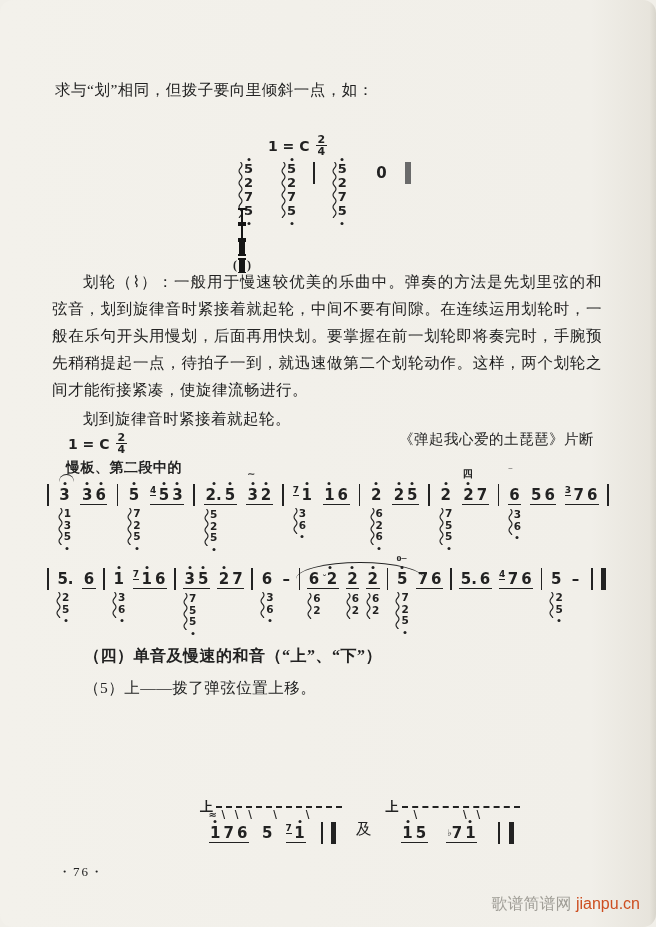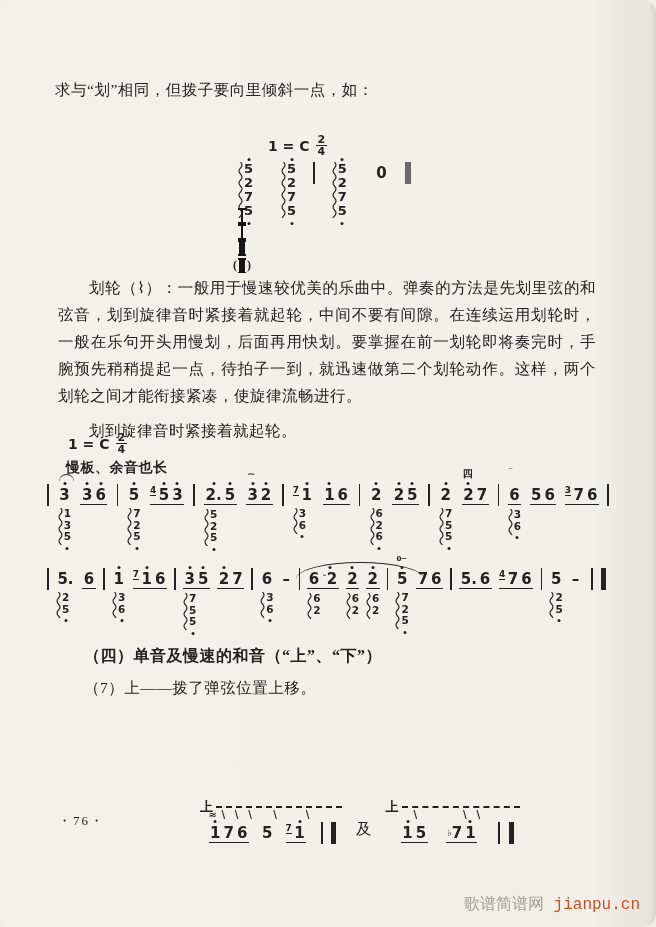--- a/index.html
+++ b/index.html
@@ -9,21 +9,21 @@
     font-family:"Liberation Serif","DejaVu Serif",serif;
     color:#222;
   }
   .page{position:absolute;inset:0;
     background:linear-gradient(90deg,#f3f1eb 0%,#f1efe9 90%,#e7e4dc 99%,#d8d5cc 100%);
     border-radius:13px;
   }
   
   .tline{position:absolute;font-size:15.5px;letter-spacing:.5px;white-space:nowrap;}
   .para{position:absolute;font-size:15.5px;line-height:27px;text-align:justify;letter-spacing:.5px;}
-  .para p{margin:8px;text-indent:2em;}
+  .para p{margin:2px;text-indent:2em;}
   .h4{position:absolute;font-weight:bold;font-size:16px;letter-spacing:.5px;white-space:nowrap;}
   
   .keysig{display:flex;align-items:center;gap:6px;font-weight:bold;
     font-family:"DejaVu Sans","Liberation Sans",sans-serif;font-size:14px;}
   .frac{display:inline-flex;flex-direction:column;align-items:center;font-size:11px;line-height:11px;}
   .frac .num{border-bottom:1.2px solid #222;padding:0 2px;}
   
   .nline{display:flex;align-items:flex-start;position:relative;}
   .meas{display:flex;flex:1 1 auto;justify-content:space-evenly;align-items:flex-start;}
   .cell{display:inline-flex;flex-direction:column;align-items:flex-start;position:relative;margin:0 3px;}
@@ -67,21 +67,21 @@
     width:8px;height:1.6px;background:#151515;}
   .ibar::before{top:-1.6px;} .ibar::after{bottom:-1.6px;}
   
   .ex3{position:absolute;display:flex;align-items:flex-end;gap:14px;}
   .g3{display:flex;flex-direction:column;}
   .shang{display:flex;align-items:center;font-size:13px;font-weight:bold;margin-bottom:6px;}
   .dashes{border-top:2px dashed #222;margin-left:3px;}
   .conn{font-size:15.5px;padding-bottom:4px;}
   
   .pagenum{position:absolute;font-size:13px;letter-spacing:2px;}
-  .watermark{position:absolute;font-family:Liberation Mono, monospace;
+  .watermark{position:absolute;font-family:Liberation Sans, sans-serif;
     font-size:16px;white-space:nowrap;}
 </style>
 </head>
 <body>
 
 <div class="page">
 
   <div class="tline" style="top:80px;left:55px;">求与“划”相同，但拨子要向里倾斜一点，如：</div>
 
   <div class="keysig" style="position:absolute;top:134px;left:268px;">
@@ -167,21 +167,22 @@
     <p>划到旋律音时紧接着就起轮。</p>
   </div>
 
   <div class="keysig" style="position:absolute;top:432px;left:68px;">
     <span>1 = C</span>
     <span class="frac">
       <span class="num">2</span>
       <span>4</span>
     </span>
   </div>
-  <div class="tline" style="top:459px;left:66px;font-size:14px;font-weight:bold;">慢板、余音也长</div>
+  <div class="tline" style="top:430px;right:62px;font-size:14.5px;">《弹起我心爱的土琵琶》片断</div>
+  <div class="tline" style="top:459px;left:66px;font-size:14px;font-weight:bold;">慢板、第二段中的</div>
 
   <div class="nline" id="ex2line0" style="position:absolute;top:484px;left:44px;right:44px;">
       <span class="bar"></span>
       <span class="meas">
         <span class="cell">
           <span class="tiearc"></span>
           <span class="melody ">
             <span class="note o1">3</span>
           </span>
           <span class="chord">
@@ -563,21 +564,21 @@
         </span>
       </span>
       <span class="endbar">
         <span class="bar"></span>
         <span class="bar thick"></span>
       </span>
       <span class="slur" style="left:252px;width:128px;top:-6px;"></span>
     </div>
 
   <div class="h4" style="top:646px;left:84px;">（四）单音及慢速的和音（“上”、“下”）</div>
-  <div class="tline" style="top:678px;left:84px;">（7）上——拨了弹弦位置上移。</div>
+  <div class="tline" style="top:678px;left:84px;">（5）上——拨了弹弦位置上移。</div>
 
 
   <div class="ex3" id="ex3" style="top:798px;left:200px;">
       <span class="g3">
      <span class="shang">
           <span>上</span>
        <span class="dashes" style="width:126px;"></span>
         </span>
      <span class="nline">
           <span class="meas">
@@ -628,19 +629,19 @@
             </span>
           </span>
           <span class="endbar">
             <span class="bar"></span>
             <span class="bar thick"></span>
           </span>
         </span>
    </span>
     </div>
 
-  <div class="pagenum" style="top:812px;left:58px;">・76・</div>
+  <div class="pagenum" style="top:863px;left:58px;">・76・</div>
   <div class="watermark" style="bottom:12px;right:16px;">
     <span id="wm-name" style="color: rgb(160, 158, 151);">歌谱简谱网</span>
     <span id="wm-url" style="color: rgb(205, 78, 32);">jianpu.cn</span>
   </div>
 
 </div>
 
 </body></html>

